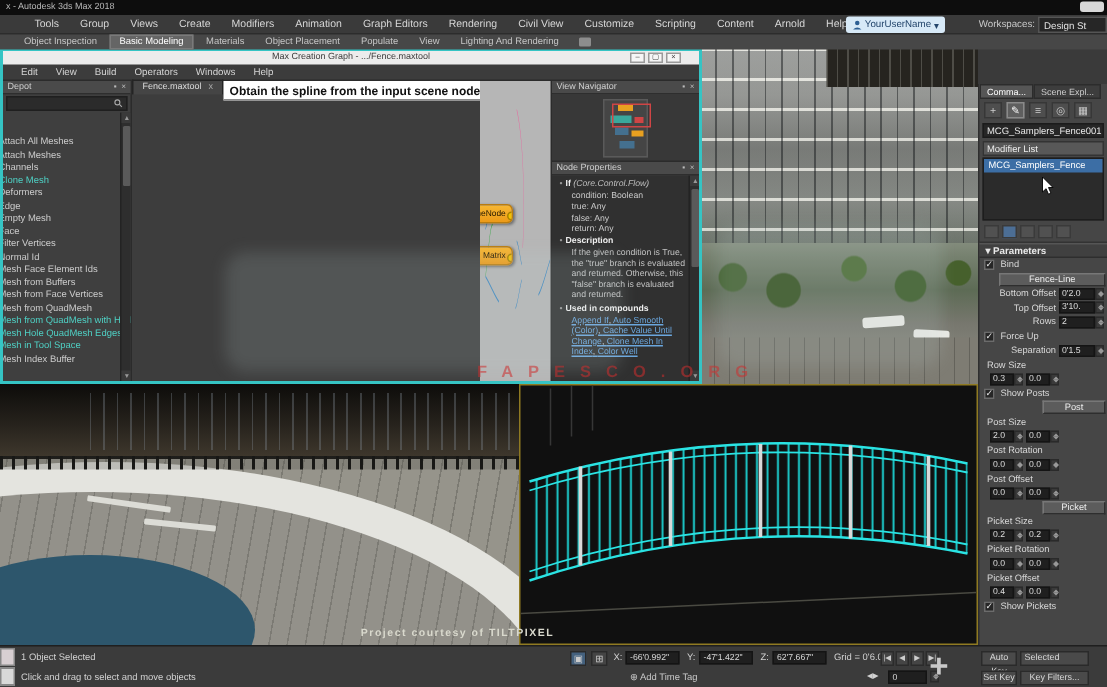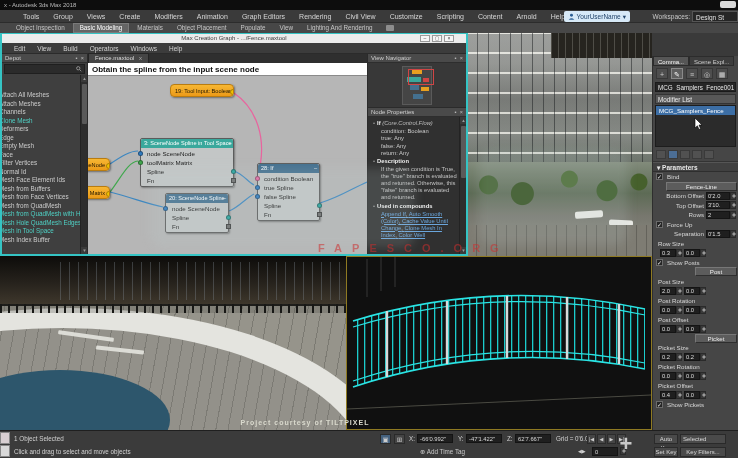--- a/index.html
+++ b/index.html
@@ -95,21 +95,21 @@
     display:flex; align-items:center; justify-content:flex-end; padding-right:2px; }
   #depot-list { flex:1; position:relative; overflow:hidden; padding-top:16px; }
   #depot-list .row { font-size:6.3px; line-height:8.5px; color:#cccccc; white-space:nowrap;
     margin-left:-5px; padding-left:2px; }
   #depot-list .row.hl { color:#4fd1c5; }
   .scrollv { position:absolute; right:0; top:0; bottom:0; width:7px; background:#2e2e2e; border-left:1px solid #232323; }
   .scrollv .thumb { position:absolute; left:1px; width:5px; background:#5a5a5a; border-radius:1px; }
   .scrollv .cap { position:absolute; left:0; width:7px; height:7px; background:#3a3a3a; color:#999;
     font-size:4.5px; text-align:center; line-height:7px; }
 
-  #graph-col { flex:1; display:flex; flex-direction:column; min-width:0; }
+  #graph-col { flex:1; display:flex; min-width:0; }
   #graph-tabs { height:9px; background:#2f2f2f; display:flex; align-items:flex-end; }
   #graph-tabs .tab { background:#454545; color:#ddd; font-size:6px; line-height:9px; padding:0 6px;
     border:1px solid #242424; border-bottom:none; }
   #graph-header { height:13px; background:#ffffff; border-bottom:1px solid #8a8a8a; color:#101010;
     font-size:8px; font-weight:bold; line-height:13px; padding-left:4px; }
   #canvas { position:relative; flex:1; background:#b6b6b6; overflow:hidden; }
   #wires { position:absolute; inset:0; width:100%; height:100%; }
 
   .gnode { position:absolute; border:1px solid #5c5c5c; border-radius:2px;
     box-shadow:1px 1px 2px rgba(0,0,0,.35); font-size:5.6px; }

